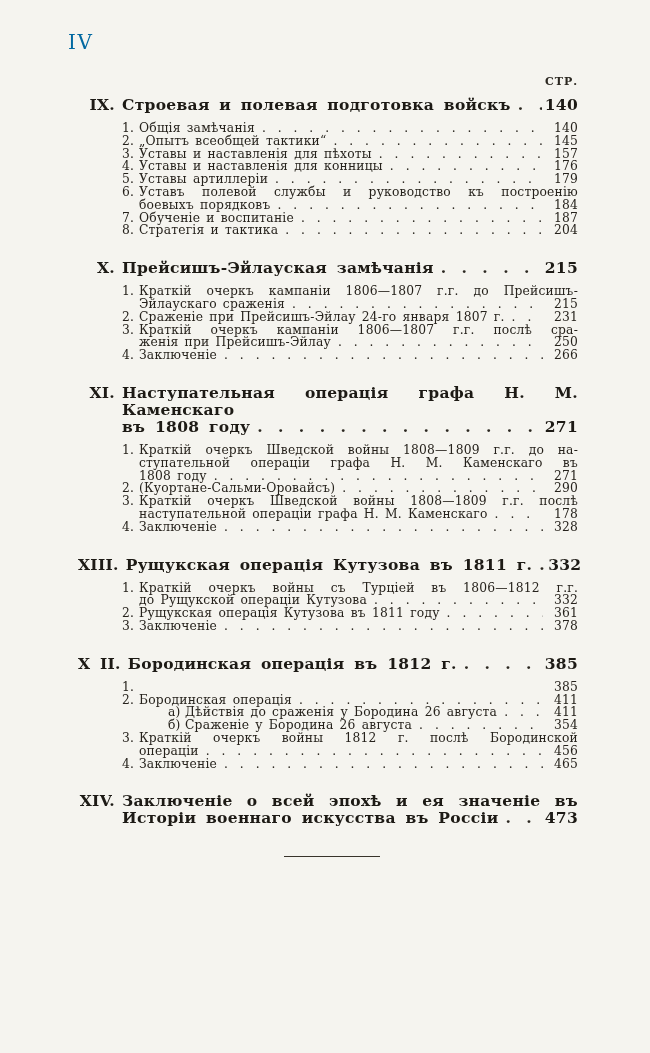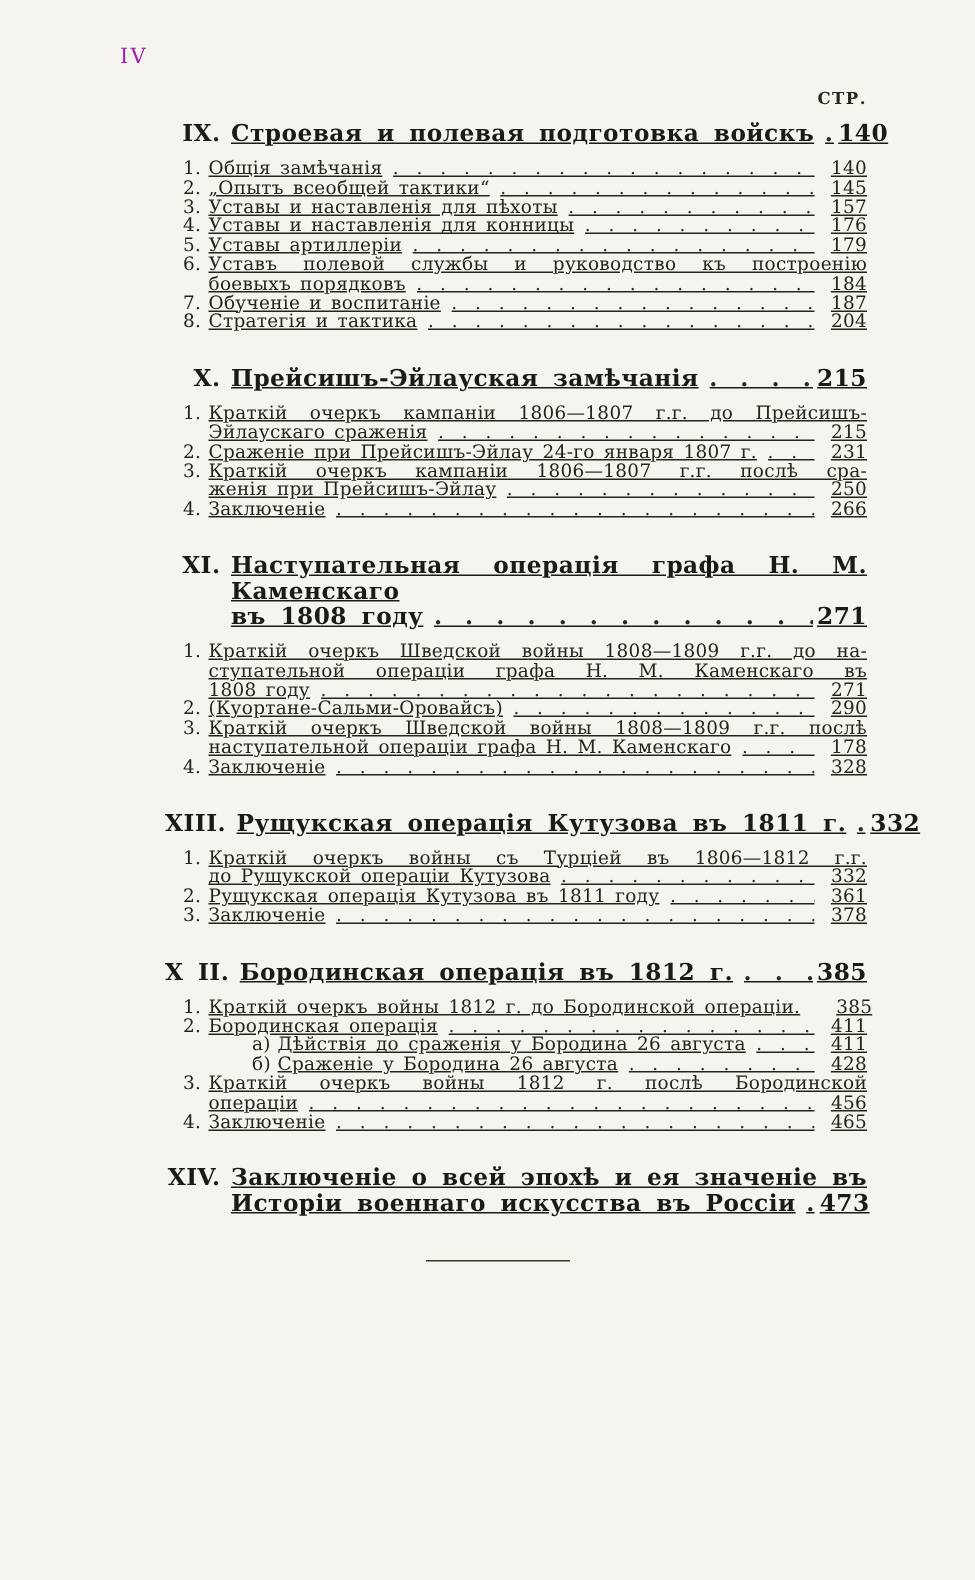--- a/index.html
+++ b/index.html
@@ -11,51 +11,51 @@
     position: relative;
     width: 650px;
     height: 1053px;
     background: #f5f4ef;
     color: #26221c;
     overflow: hidden;
   }
   .folio {
     position: absolute;
     top: 30px;
-    left: 80px;
-    font-size: 14px;
+    left: 68px;
+    font-size: 20px;
     letter-spacing: 1.5px;
-    color: #a21caf;
+    color: #0369a1;
   }
   .content {
     position: absolute;
-    top: 60px;
+    top: 76px;
     left: 78px;
     width: 500px;
   }
   .col-header {
     text-align: right;
     font-size: 11px;
     font-weight: bold;
     letter-spacing: 1px;
     line-height: 12px;
     margin-bottom: 8px;
     color: #2b2720;
   }
   .toc-section { margin-bottom: 22px; }
 
-  .entry { display: flex; margin-left: 32px; }
+  .entry { display: flex; }
   .entry .num {
     flex: 0 0 44px;
     text-align: right;
     padding-right: 7px;
     box-sizing: border-box;
     white-space: pre;
   }
-  .entry .body { flex: 1 1 auto; min-width: 0; text-decoration: underline; }
+  .entry .body { flex: 1 1 auto; min-width: 0; }
 
   .entry.heading {
     font-weight: bold;
     font-size: 15.5px;
     line-height: 17px;
     letter-spacing: 0.3px;
     word-spacing: 4px;
     color: #1d1a15;
     margin-bottom: 9px;
   }
@@ -370,21 +370,20 @@
                 <span class="line-text">Бородинская операція въ 1812 г.</span>
                 <span class="leader"></span>
                 <span class="pagenum">385</span>
               </div>
             </div>
           </div>
           <div class="entry item">
             <span class="num">1.</span>
             <div class="body">
               <div class="line last">
-                <span class="line-text">Краткій очеркъ войны 1812 г. до Бородинской операціи.</span>
                 <span class="leader none"></span>
                 <span class="pagenum">385</span>
               </div>
             </div>
           </div>
           <div class="entry item">
             <span class="num">2.</span>
             <div class="body">
               <div class="line last">
                 <span class="line-text">Бородинская операція</span>
@@ -402,21 +401,21 @@
                 <span class="pagenum">411</span>
               </div>
             </div>
           </div>
           <div class="entry item sub">
             <span class="num">б)</span>
             <div class="body">
               <div class="line last">
                 <span class="line-text">Сраженіе у Бородина 26 августа</span>
                 <span class="leader"></span>
-                <span class="pagenum">428</span>
+                <span class="pagenum">354</span>
               </div>
             </div>
           </div>
           <div class="entry item">
             <span class="num">3.</span>
             <div class="body">
               <div class="line full">Краткій очеркъ войны 1812 г. послѣ Бородинской</div>
               <div class="line last">
                 <span class="line-text">операціи</span>
                 <span class="leader"></span>

